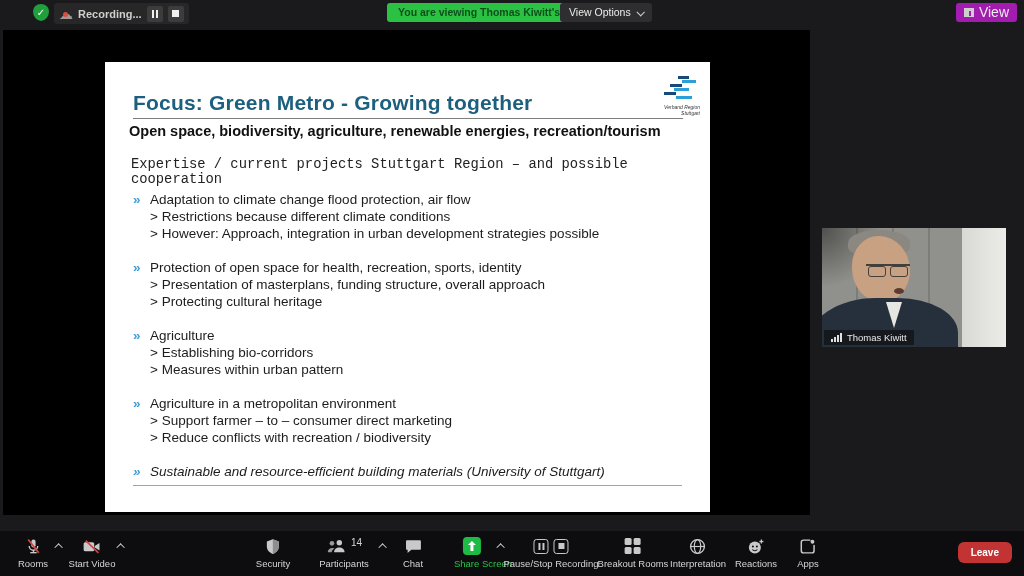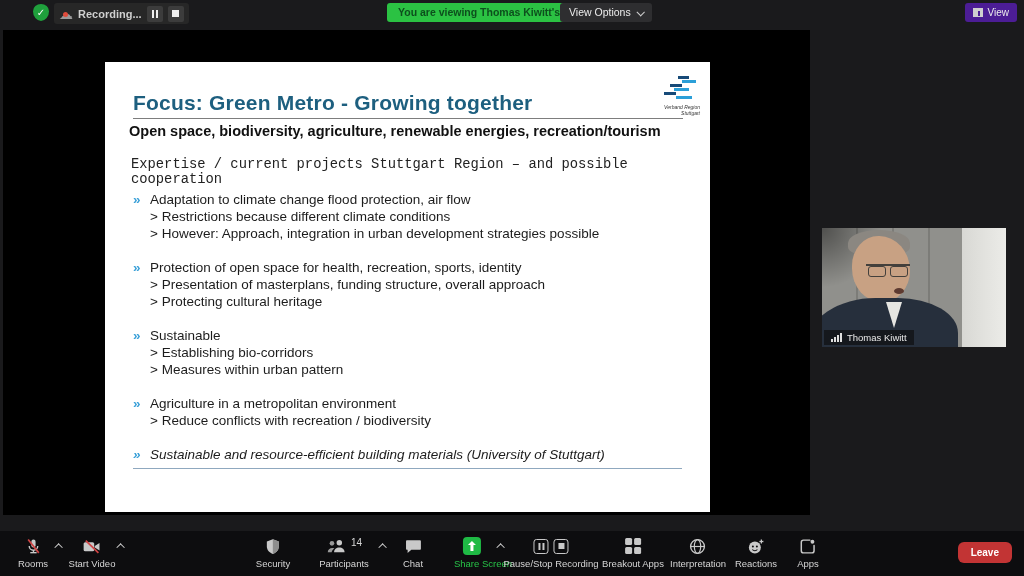--- a/index.html
+++ b/index.html
@@ -20,22 +20,22 @@
   .rec-btn .bar{width:2px;height:8px;background:#efefef;}
   .rec-btn .sq{width:7px;height:7px;background:#efefef;}
 
   .share-banner{position:absolute;left:387px;top:3px;height:19px;background:#2bc243;border-radius:3px;
                 color:#0d4f1d;font-size:10.5px;font-weight:bold;line-height:19px;padding:0 11px;}
   .view-options{position:absolute;left:560px;top:3px;height:19px;background:#2e2e30;border-radius:3px;
                 color:#ececec;font-size:10.5px;line-height:19px;padding:0 9px;display:flex;align-items:center;gap:6px;}
   .chev{display:inline-block;width:5px;height:5px;border-left:1.5px solid #cfcfcf;border-top:1.5px solid #cfcfcf;}
   .chev.down{transform:rotate(225deg) translateY(1px);}
   .chev.up{transform:rotate(45deg) translateY(2px);}
-  .view-btn{position:absolute;right:7px;top:3px;height:19px;background:#4c1d95;border-radius:3px;
-            color:#ececec;font-size:10px;line-height:19px;padding:0 8px;display:flex;align-items:center;gap:5px;}
+  .view-btn{position:absolute;right:7px;top:3px;height:19px;background:#a21caf;border-radius:3px;
+            color:#ececec;font-size:14px;line-height:19px;padding:0 8px;display:flex;align-items:center;gap:5px;}
   .grid-ic{display:inline-block;width:10px;height:9px;
            background:linear-gradient(#cfcfcf 0 2px,transparent 2px),
                       linear-gradient(90deg,#cfcfcf 0 4px,transparent 4px 6px,#cfcfcf 6px);
            border:1px solid #cfcfcf;box-sizing:border-box;}
 
   
   .share-area{position:absolute;left:3px;top:30px;width:807px;height:485px;background:#000;}
   .slide{position:absolute;left:102px;top:32px;width:605px;height:450px;background:#ffffff;color:#1c1c1c;}
   .slide-title{position:absolute;left:28px;top:29px;font-size:21px;font-weight:bold;color:#1d5f7f;letter-spacing:.2px;}
   .title-rule{position:absolute;left:28px;top:56px;width:550px;height:0;border-top:1.5px solid #7d7d7d;}
@@ -157,26 +157,27 @@
           <div class="bline"><span class="bmark">»</span><span>Adaptation to climate change flood protection, air flow</span></div>
           <div class="bline">&gt; Restrictions because different climate conditions</div>
           <div class="bline">&gt; However: Approach, integration in urban development strategies possible</div>
         </div>
         <div class="bgroup">
           <div class="bline"><span class="bmark">»</span><span>Protection of open space for health, recreation, sports, identity</span></div>
           <div class="bline">&gt; Presentation of masterplans, funding structure, overall approach</div>
           <div class="bline">&gt; Protecting cultural heritage</div>
         </div>
         <div class="bgroup">
-          <div class="bline"><span class="bmark">»</span><span>Sustainable</span></div>
+          <div class="bline"><span class="bmark">»</span><span>Agriculture</span></div>
           <div class="bline">&gt; Establishing bio-corridors</div>
           <div class="bline">&gt; Measures within urban pattern</div>
         </div>
         <div class="bgroup">
           <div class="bline"><span class="bmark">»</span><span>Agriculture in a metropolitan environment</span></div>
+          <div class="bline">&gt; Support farmer – to – consumer direct marketing</div>
           <div class="bline">&gt; Reduce conflicts with recreation / biodiversity</div>
         </div>
         <div class="bgroup last">
           <div class="bline"><span class="bmark">»</span><span>Sustainable and resource-efficient building materials (University of Stuttgart)</span></div>
         </div>
       </div>
     </div>
   </div>
 
   <div class="video-tile">
@@ -288,21 +289,21 @@
 
     <div class="tb-item" style="left:633px">
       <span class="ic">
           <span class="grid4">
             <i></i>
             <i></i>
             <i></i>
             <i></i>
           </span>
         </span>
-      <span class="tb-label">Breakout Apps</span>
+      <span class="tb-label">Breakout Rooms</span>
     </div>
 
     <div class="tb-item" style="left:698px">
       <span class="ic">
         <svg width="17" height="17" viewBox="0 0 16 16">
             <circle cx="8" cy="8" r="6.5" stroke="#c9c9c9" stroke-width="1.3" fill="none"></circle>
             <ellipse cx="8" cy="8" rx="3" ry="6.5" stroke="#c9c9c9" stroke-width="1.1" fill="none"></ellipse>
             <line x1="1.5" y1="8" x2="14.5" y2="8" stroke="#c9c9c9" stroke-width="1.1"></line>
           </svg>
       </span>

